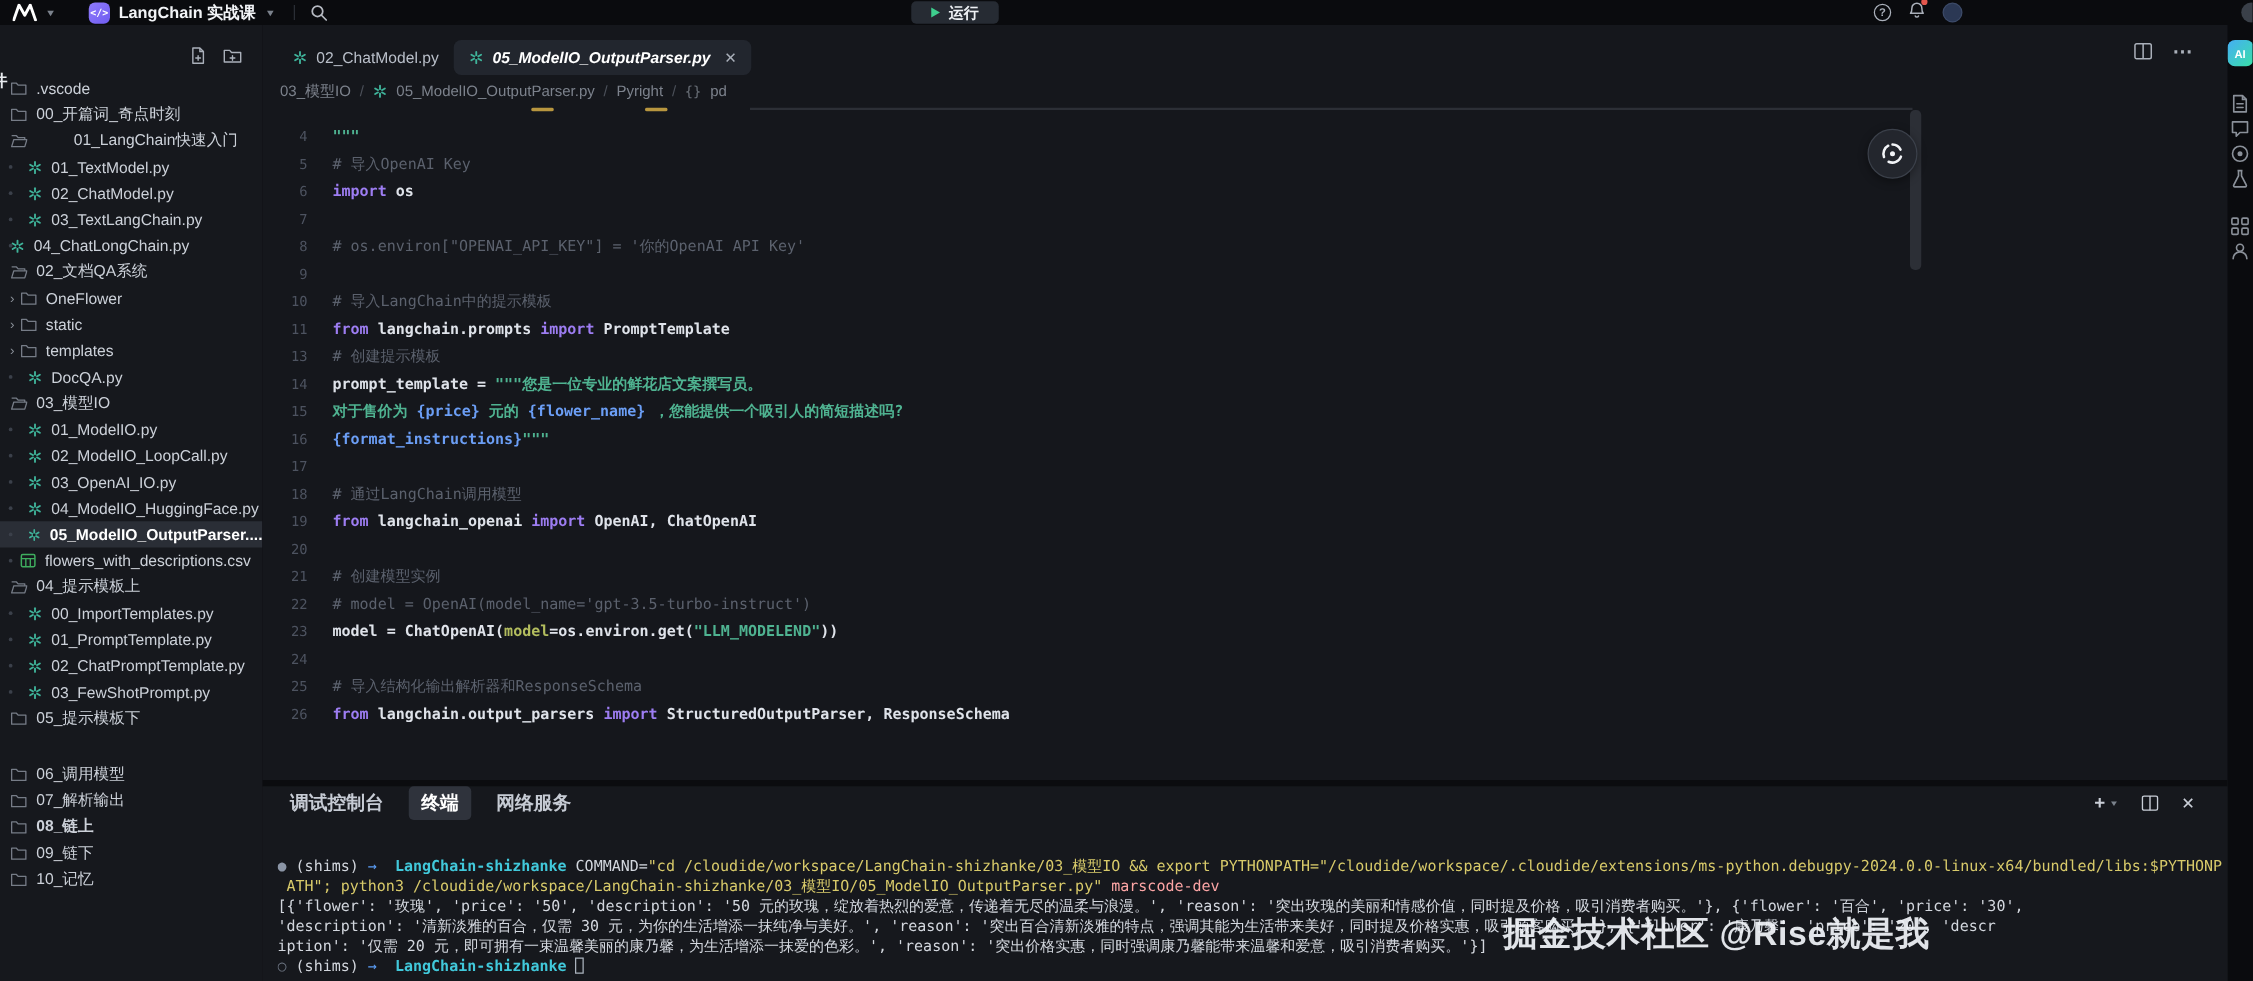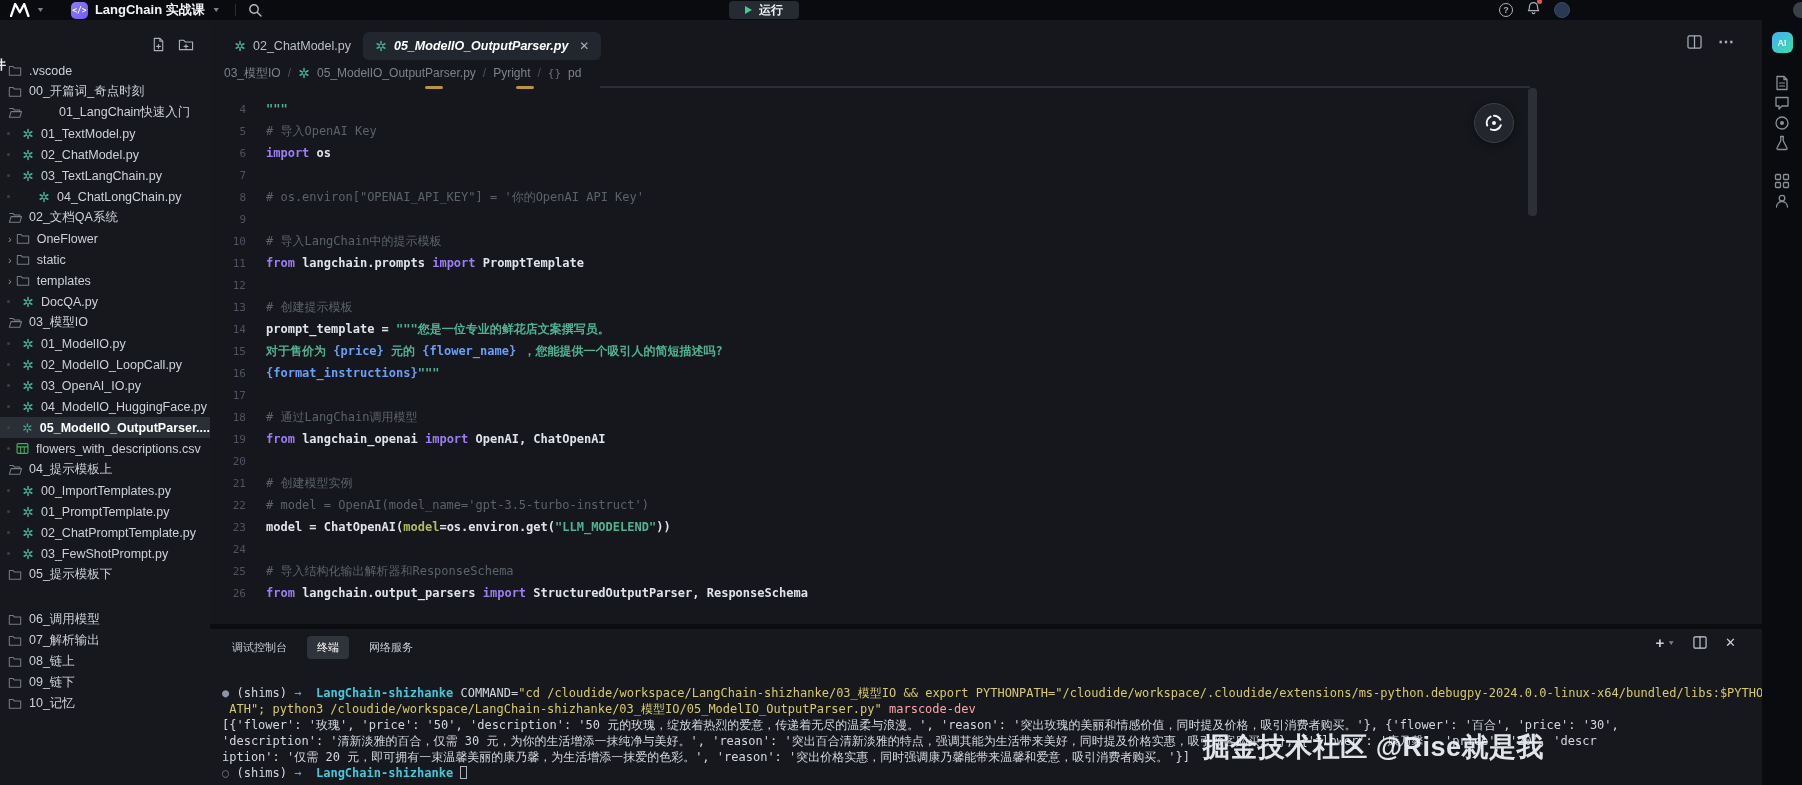--- a/index.html
+++ b/index.html
@@ -72,39 +72,39 @@
   .vthumb{position:absolute;left:1318px;top:2px;width:9px;height:128px;background:#2c2f36;border-radius:4px}
   .ydash{position:absolute;top:0;width:18px;height:3px;background:#b8963f;border-radius:2px}
   .ydash.d1{left:215px}.ydash.d2{left:306px}
   .ai-fab{position:absolute;right:248px;top:17px;width:40px;height:40px;border-radius:50%;
     background:#23262d;border:1px solid #3b404a;display:flex;align-items:center;justify-content:center;
     box-shadow:0 2px 8px rgba(0,0,0,.4)}
 
   
   .panel{height:161px;flex:0 0 auto;border-top:5px solid #0b0c0f;background:#16181d;
     display:flex;flex-direction:column;position:relative}
-  .ptabs{height:30px;flex:0 0 auto;display:flex;align-items:flex-end;gap:10px;padding-left:12px;
-    font-size:11px;font-weight:400;color:#c6cbd4}
+  .ptabs{height:30px;flex:0 0 auto;display:flex;align-items:flex-start;gap:10px;padding-left:12px;
+    font-size:15px;font-weight:700;color:#c6cbd4}
   .ptab{padding:4px 10px;border-radius:4px}
   .ptab.active{background:#2f333c;color:#fff}
   .pt-icons{position:absolute;right:26px;top:5px;display:flex;gap:18px;align-items:center;color:#c9ced7}
   .pt-plus{font-size:15px;font-weight:700;display:flex;align-items:center;gap:3px}
   .pt-x{font-size:13px}
   .term{flex:1;overflow:hidden;padding:26px 0 0 12px;font:12px "DejaVu Sans Mono",monospace;color:#d3d7de}
   .trm{height:16px;line-height:16px;white-space:pre;overflow:hidden}
   .t-yel{color:#d8ca6a}
   .t-cyan{color:#41c8da;font-weight:700}
   .t-grn{color:#fca5a5}
   .t-arrow{color:#5b9df5}
   .t-dot{color:#8b95a6}
   .t-odot{color:#6b7380}
   .cur{display:inline-block;width:7px;height:13px;border:1px solid #aab2bd;vertical-align:-2px}
 
   
-  .rightbar{width:40px;flex:0 0 auto;background:#0a0b0e;display:flex;flex-direction:column;
+  .rightbar{width:20px;flex:0 0 auto;background:#0a0b0e;display:flex;flex-direction:column;
     align-items:center;padding-top:12px;gap:4px}
   .ai-logo{width:21px;height:21px;border-radius:6px;background:linear-gradient(135deg,#45aef5,#39e0a6);
     color:#fff;font-size:9px;font-weight:800;display:flex;align-items:center;justify-content:center}
   .rb-gap{height:14px}
   .rightbar svg{display:block}
 
   
   .watermark{position:absolute;right:258px;top:729px;z-index:60;font-size:27px;font-weight:700;
     color:rgba(240,243,247,.93);letter-spacing:.5px;pointer-events:none;white-space:nowrap}
 </style>
@@ -212,21 +212,21 @@
             <svg width="12" height="12" viewBox="0 0 12 12">
               <g stroke="#3fb39a" stroke-width="1.5" stroke-linecap="round">
                 <path d="M6 1.5v9"></path>
                 <path d="M2.1 3.75l7.8 4.5"></path>
                 <path d="M9.9 3.75l-7.8 4.5"></path>
               </g>
               <circle cx="6" cy="6" r="1.3" fill="#16181d"></circle>
             </svg>
             <span class="lbl">03_TextLangChain.py</span>
           </div>
-          <div class="trow" style="padding-left: 38px;">
+          <div class="trow" style="padding-left: 8px;">
             <span class="fdot"></span>
             <svg width="12" height="12" viewBox="0 0 12 12">
               <g stroke="#3fb39a" stroke-width="1.5" stroke-linecap="round">
                 <path d="M6 1.5v9"></path>
                 <path d="M2.1 3.75l7.8 4.5"></path>
                 <path d="M9.9 3.75l-7.8 4.5"></path>
               </g>
               <circle cx="6" cy="6" r="1.3" fill="#16181d"></circle>
             </svg>
             <span class="lbl">04_ChatLongChain.py</span>
@@ -412,21 +412,21 @@
               <path d="M1.5 2.5h4.4l1.5 1.7h7.1v8.3h-13z" fill="none" stroke="#767c87" stroke-width="1.2" stroke-linejoin="round"></path>
             </svg>
             <span class="lbl">06_调用模型</span>
           </div>
           <div class="trow" style="padding-left: 8px;">
             <svg width="14" height="13" viewBox="0 0 16 14">
               <path d="M1.5 2.5h4.4l1.5 1.7h7.1v8.3h-13z" fill="none" stroke="#767c87" stroke-width="1.2" stroke-linejoin="round"></path>
             </svg>
             <span class="lbl">07_解析输出</span>
           </div>
-          <div class="trow" style="padding-left: 8px;">
+          <div class="trow" style="padding-left: 8px; font-weight: bold;">
             <svg width="14" height="13" viewBox="0 0 16 14">
               <path d="M1.5 2.5h4.4l1.5 1.7h7.1v8.3h-13z" fill="none" stroke="#767c87" stroke-width="1.2" stroke-linejoin="round"></path>
             </svg>
             <span class="lbl">08_链上</span>
           </div>
           <div class="trow" style="padding-left: 8px;">
             <svg width="14" height="13" viewBox="0 0 16 14">
               <path d="M1.5 2.5h4.4l1.5 1.7h7.1v8.3h-13z" fill="none" stroke="#767c87" stroke-width="1.2" stroke-linejoin="round"></path>
             </svg>
             <span class="lbl">09_链下</span>
@@ -524,24 +524,20 @@
               <span class="ln">9</span>
               <span class="ct"></span>
             </div>
             <div class="cl">
               <span class="ln">10</span>
               <span class="ct"><span class="cmt"># 导入LangChain中的提示模板</span></span>
             </div>
             <div class="cl">
               <span class="ln">11</span>
               <span class="ct"><span class="kw">from</span><span class="op"> langchain.prompts </span><span class="kw">import</span><span class="op"> PromptTemplate</span></span>
-            </div>
-            <div class="cl">
-              <span class="ln">12</span>
-              <span class="ct"></span>
             </div>
             <div class="cl">
               <span class="ln">13</span>
               <span class="ct"><span class="cmt"># 创建提示模板</span></span>
             </div>
             <div class="cl">
               <span class="ln">14</span>
               <span class="ct"><span class="op">prompt_template = </span><span class="str">"""您是一位专业的鲜花店文案撰写员。</span></span>
             </div>
             <div class="cl">

